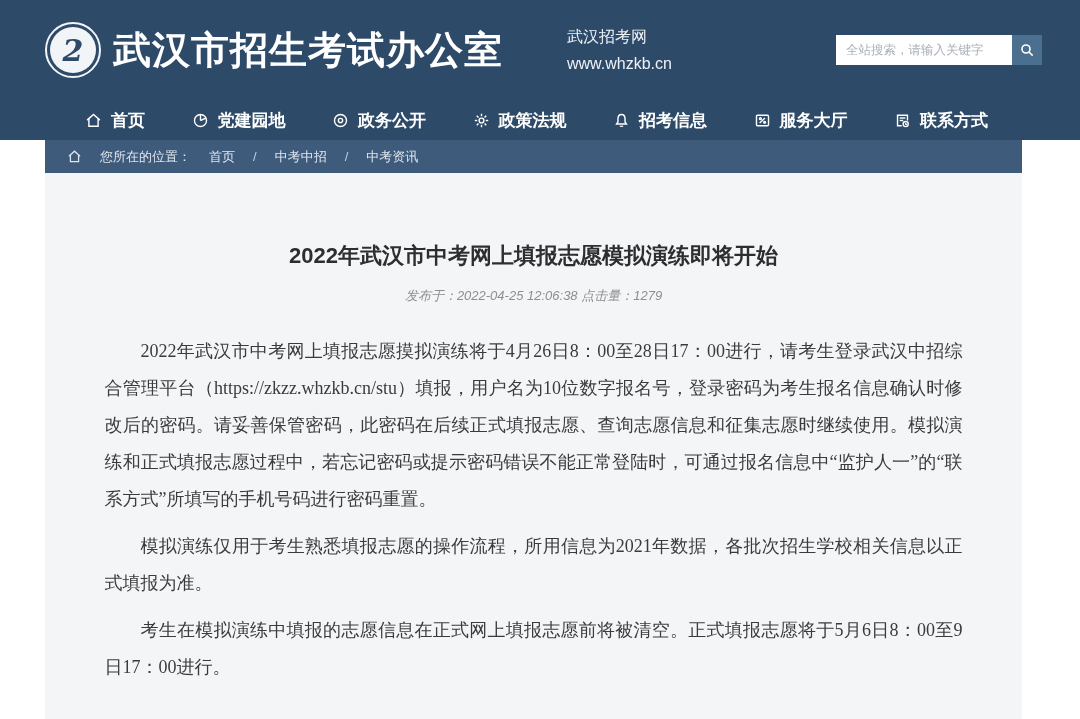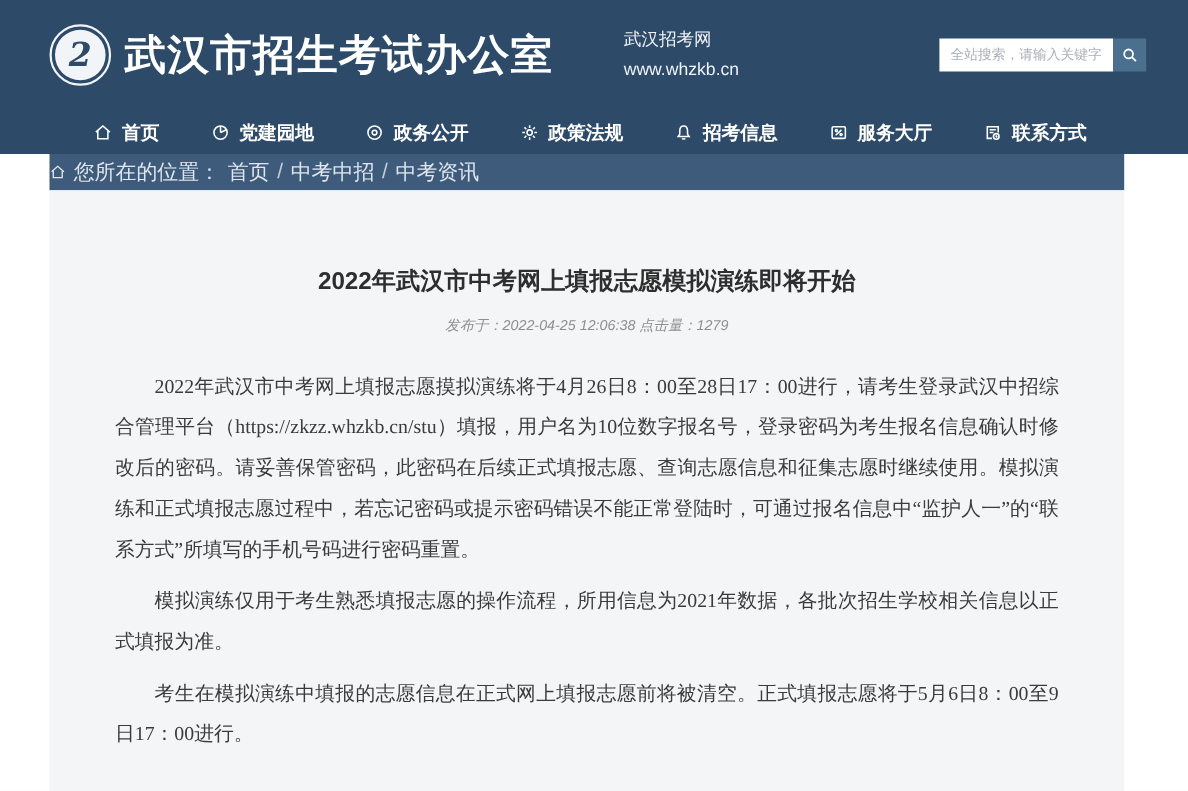--- a/index.html
+++ b/index.html
@@ -17,35 +17,35 @@
          display:flex; align-items:center; justify-content:center; }
   .logo-inner{ width:46px; height:46px; border-radius:50%; background:#f2f5f8; color:#2d4a68;
          display:flex; align-items:center; justify-content:center;
          font-family:"DejaVu Serif","Liberation Serif",serif; font-style:italic; font-weight:bold; font-size:30px; }
   .site-name{ color:#ffffff; font-size:38px; font-weight:bold; letter-spacing:1px;
          font-family:Liberation Serif, serif; white-space:nowrap; }
   .portal{ margin-left:64px; color:#eef2f7; line-height:1.5; }
   .portal-name{ font-size:16px; }
   .portal-url{ font-size:16px; margin-top:3px; }
   .search{ margin-left:auto; display:flex; align-items:center; }
-  .search input{ width:158px; height:30px; border:none; outline:none; background:#ffffff;
+  .search input{ width:176px; height:30px; border:none; outline:none; background:#ffffff;
          padding:0 10px; font-size:12.5px; color:#444; }
   .search input::placeholder{ color:#a9b0b8; }
   .search button{ width:30px; height:30px; border:none; background:#4b6f8e; cursor:pointer;
          display:flex; align-items:center; justify-content:center; }
   
   .nav-row{ height:40px; display:flex; align-items:center; justify-content:space-between;
          padding:0 92px 0 85px; }
   .nav-item{ display:flex; align-items:center; gap:9px; color:#ffffff; font-size:17px;
          font-weight:bold; text-decoration:none; cursor:pointer; white-space:nowrap; }
   .nav-item .icon{ display:flex; align-items:center; }
   
   .breadcrumb{ position:absolute; left:45px; top:140px; width:977px; height:33px; background:#3e5b7b;
-         display:flex; align-items:center; gap:7px; 
-         color:#dfe6ee; font-size:19px; }
+         display:flex; align-items:center; gap:18px; padding-left:22px;
+         color:#dfe6ee; font-size:13px; }
   .breadcrumb a{ color:#dfe6ee; text-decoration:none; cursor:pointer; }
   .crumb-sep{ color:#c3cedb; }
   
   .content{ position:absolute; left:45px; top:173px; width:977px; height:628px; background:#f3f5f7; }
   .article-title{ margin-top:68px; text-align:center; font-size:22px; font-weight:bold; color:#2e2e2e; }
   .article-meta{ margin-top:16px; text-align:center; font-size:13px; color:#8e8e8e;font-style:italic; }
   .article-body{ width:858px; margin:28px auto 0; }
   .article-body p{
     font-family:"Liberation Serif","DejaVu Serif",serif;
     font-size:18px; line-height:37px; color:#3b3b3b;

